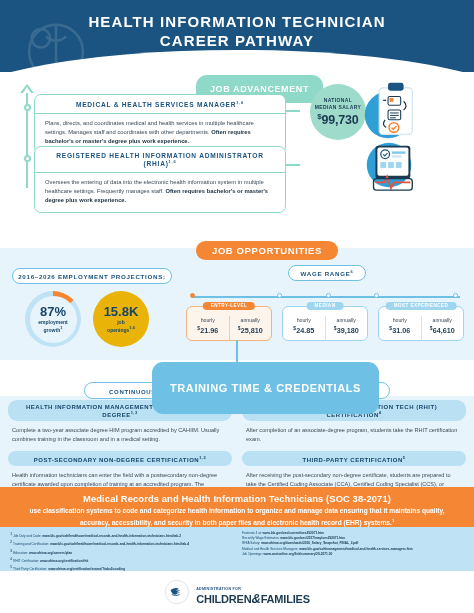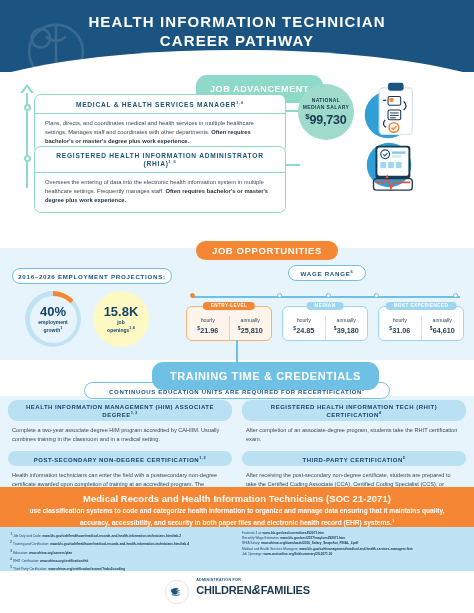--- a/index.html
+++ b/index.html
@@ -31,21 +31,21 @@
   }
   .header-title .l2 { display: block; }
 
   
   .pill {
     display: inline-block; color: #fff; font-weight: bold;
     letter-spacing: .6px; border-radius: 11px; text-align: center;
   }
   .pill-adv { background: #8fd9c8; font-size: 9px; padding: 9px 14px; }
   .pill-opp { background: #f58634; font-size: 9.5px; padding: 4px 16px; }
-  .pill-train { background: #6ec1e4; font-size: 11px; padding: 8px 18px; }
+  .pill-train { background: #6ec1e4; font-size: 11px; padding: 20px 18px; }
 
   
   .adv-wrap { position: relative; height: 130px; }
   .adv-pill-row { position: absolute; left: 196px; top: 3px; }
   .adv-track {
     position: absolute; left: 26px; top: 20px; width: 2px; height: 96px;
     background: #8fd9c8;
   }
   .adv-arrow {
     position: absolute; left: 20px; top: 12px; width: 0; height: 0;
@@ -74,21 +74,21 @@
   .adv-card-body {
     padding: 5px 10px 7px; font-size: 5.8px; line-height: 9px; color: #3b4a57;
   }
   .adv-card-body b { color: #223544; }
   .sup { font-size: 4px; vertical-align: super; }
 
   
   .salary-circle {
     position: absolute; border-radius: 50%; background: #9fdbcb;
     display: flex; flex-direction: column; align-items: center;
-    justify-content: center; text-align: center; color: #1b3a52;
+    justify-content: center; text-align: center; color: #1b3a52; margin-left: 12px;
   }
   .salary-label { font-size: 5px; font-weight: bold; letter-spacing: .4px; line-height: 7px; }
   .salary-value { font-size: 12.5px; font-weight: bold; letter-spacing: -.2px; margin-top: 1px; }
   .salary-value .cur { font-size: 8px; vertical-align: super; }
   .connector-h { position: absolute; height: 1.5px; background: #8fd9c8; }
 
   .illus { position: absolute; }
 
   
   .opp-band {
@@ -108,21 +108,21 @@
   .donut {
     position: relative; width: 56px; height: 56px; border-radius: 50%;
     background: conic-gradient(#f58634 0deg 47deg, #bfe3f5 47deg 360deg);
     display: flex; align-items: center; justify-content: center;
   }
   .donut-hole {
     width: 47px; height: 47px; border-radius: 50%; background: #e8f4fb;
     display: flex; flex-direction: column; align-items: center; justify-content: center;
   }
   .circle-solid {
-    width: 56px; height: 56px; border-radius: 50%; background: #fef9c3;
+    width: 56px; height: 56px; border-radius: 50%; background: #eab308;
     display: flex; flex-direction: column; align-items: center; justify-content: center;
   }
   .stat-num { font-size: 13px; font-weight: bold; color: #17456a; line-height: 13px; }
   .stat-cap { font-size: 5px; font-weight: bold; color: #17456a; text-align: center; line-height: 6px; margin-top: 1px; }
 
   .wage-wrap { position: absolute; left: 186px; top: 262px; width: 282px; }
   .wage-pill {
     border: 1.2px solid #6ec1e4; border-radius: 9px; background: #fff;
     font-size: 6.2px; font-weight: bold; color: #1b5480; letter-spacing: .7px;
     padding: 3px 12px; display: inline-block;
@@ -196,21 +196,21 @@
   .notes-col { flex: 1; }
   .note { font-size: 3.2px; line-height: 5.2px; color: #17456a; white-space: nowrap; }
   .note b { color: #14364f; }
 
   
   .footer {
     position: absolute; left: 0; top: 571px; width: 474px; height: 42px;
     background: #fff; display: flex; align-items: center; justify-content: center;
     gap: 18px;
   }
-  .acf { display: flex; align-items: flex-start; gap: 6px; }
+  .acf { display: flex; align-items: flex-end; gap: 6px; }
   .acf-text { line-height: 1; }
   .acf-small { font-size: 3.6px; font-weight: bold; color: #1b5480; letter-spacing: .3px; }
   .acf-big { font-size: 11px; font-weight: bold; color: #1b3a52; letter-spacing: -.2px; }
   .acf-big .amp { font-size: 13px; font-style: italic; }
   .hpog { display: flex; align-items: center; gap: 5px; }
   .hpog-mark { font-size: 18px; font-weight: bold; color: #1b5480; letter-spacing: -.5px; display: flex; align-items: center; }
   .hpog-text { line-height: 1; }
   .hpog-top { font-size: 3.8px; font-weight: bold; color: #1b3a52; }
   .hpog-top .dim { color: #9aa6b1; font-weight: bold; }
   .hpog-bot { font-size: 5.6px; font-weight: bold; color: #1b3a52; letter-spacing: .1px; margin-top: 1px; }
@@ -307,21 +307,21 @@
   <div class="opp-band"></div>
   <div class="opp-pill-row">
     <span class="pill pill-opp">JOB OPPORTUNITIES</span>
   </div>
 
   <div class="proj-box">
     <div class="proj-header">2016–2026 EMPLOYMENT PROJECTIONS:</div>
     <div class="stat-circles">
       <div class="donut">
         <div class="donut-hole">
-          <div class="stat-num">40%</div>
+          <div class="stat-num">87%</div>
           <div class="stat-cap">
             <span>employment</span><br>
             <span>growth</span><span class="sup">1</span>
           </div>
         </div>
       </div>
       <div class="circle-solid">
         <div class="stat-num">15.8K</div>
         <div class="stat-cap">
           <span>job</span><br>
@@ -412,21 +412,21 @@
       <span>REGISTERED HEALTH INFORMATION TECH (RHIT) CERTIFICATION</span><span class="sup">4</span>
     </div>
     <div class="train-body">After completion of an associate-degree program, students take the RHIT certification exam.</div>
     <div class="train-head second">
       <span>THIRD-PARTY CERTIFICATION</span><span class="sup">5</span>
     </div>
     <div class="train-body">After receiving the post-secondary non-degree certificate, students are prepared to take the Certified Coding Associate (CCA), Certified Coding Specialist (CCS), or Certified Coding Specialist-Physician-based (CCS-P) test. Employers often require third-party certification at the time of or soon after hire.</div>
   </div>
 
   <div class="soc">
-    <div class="soc-title">Medical Records and Health Information Technicians (SOC 21-2071)</div>
+    <div class="soc-title">Medical Records and Health Information Technicians (SOC 38-2071)</div>
     <div class="soc-sub">
       <span>use classification systems to code and categorize health information to organize and manage data ensuring that it maintains quality, accuracy, accessibility, and security in both paper files and electronic health record (EHR) systems.</span><span class="sup">1</span>
     </div>
   </div>
 
   <div class="notes">
     <div class="notes-col">
       <div class="note"><span class="sup">1</span> <span>Job Duty and Code:</span> <b>www.bls.gov/ooh/healthcare/medical-records-and-health-information-technicians.htm#tab-2</b></div>
       <div class="note"><span class="sup">2</span> <span>Training and Certification:</span> <b>www.bls.gov/ooh/healthcare/medical-records-and-health-information-technicians.htm#tab-4</b></div>
       <div class="note"><span class="sup">3</span> <span>Education:</span> <b>www.ahima.org/careers/plan</b></div>

